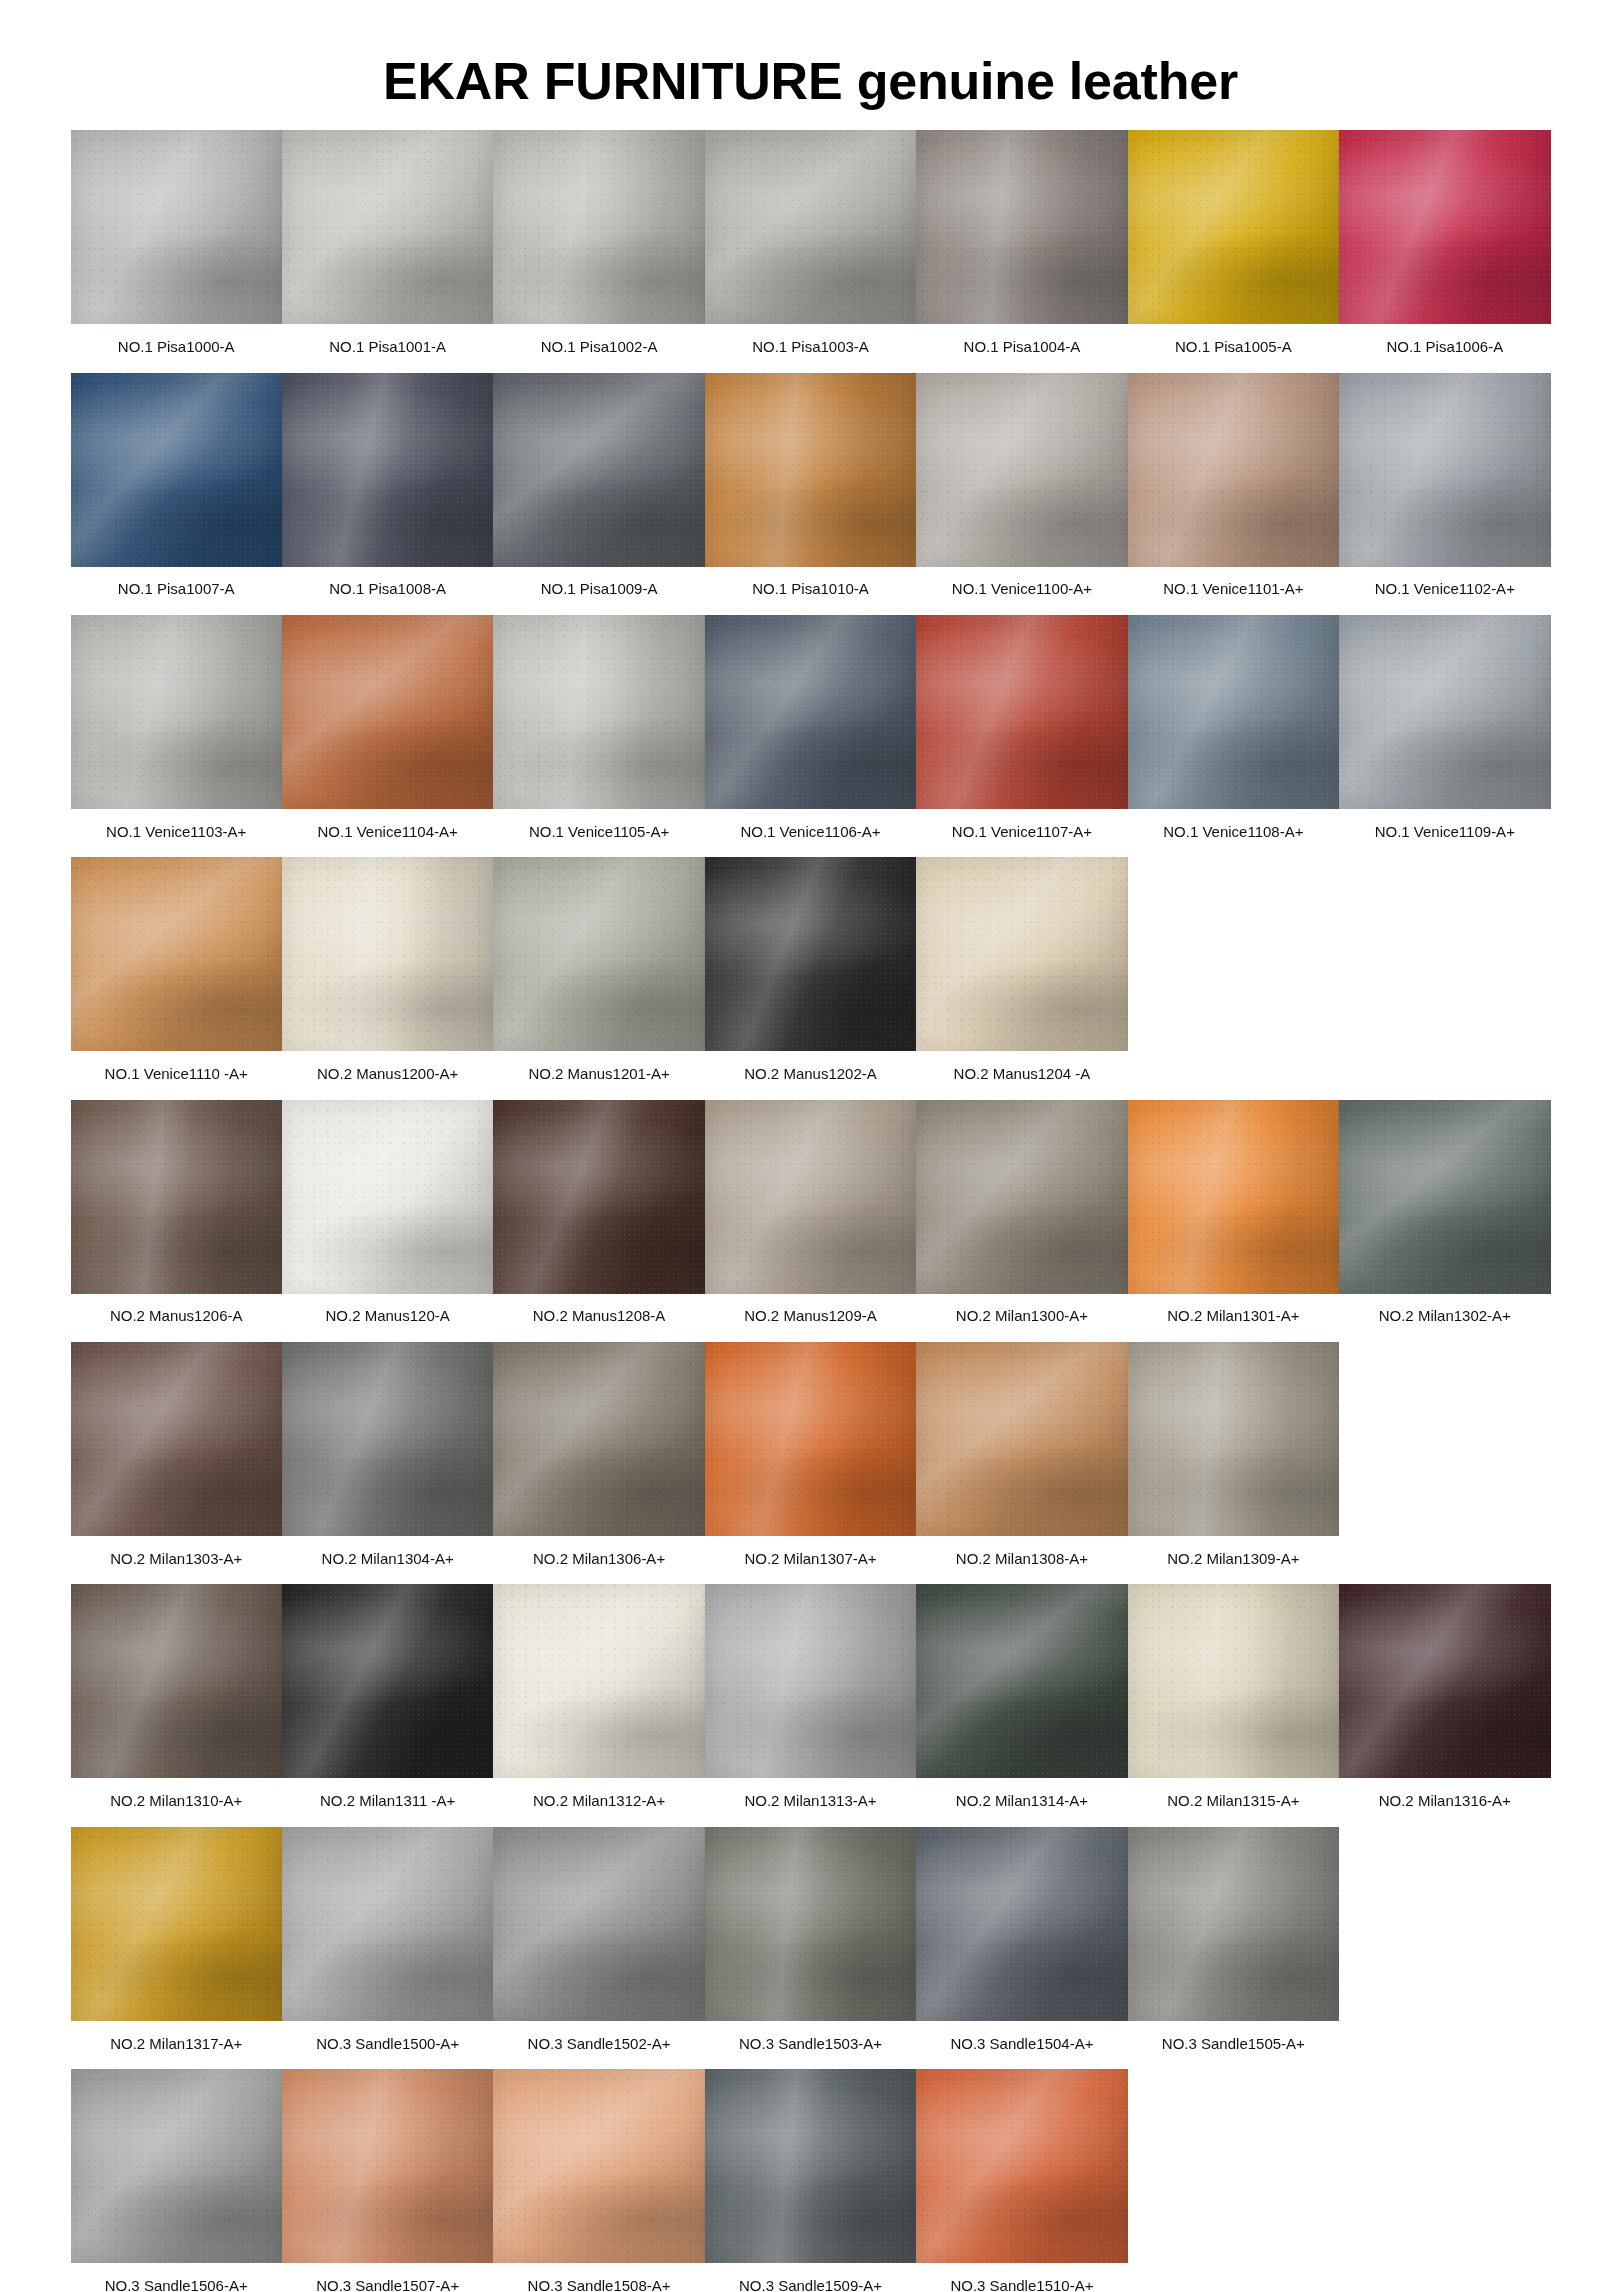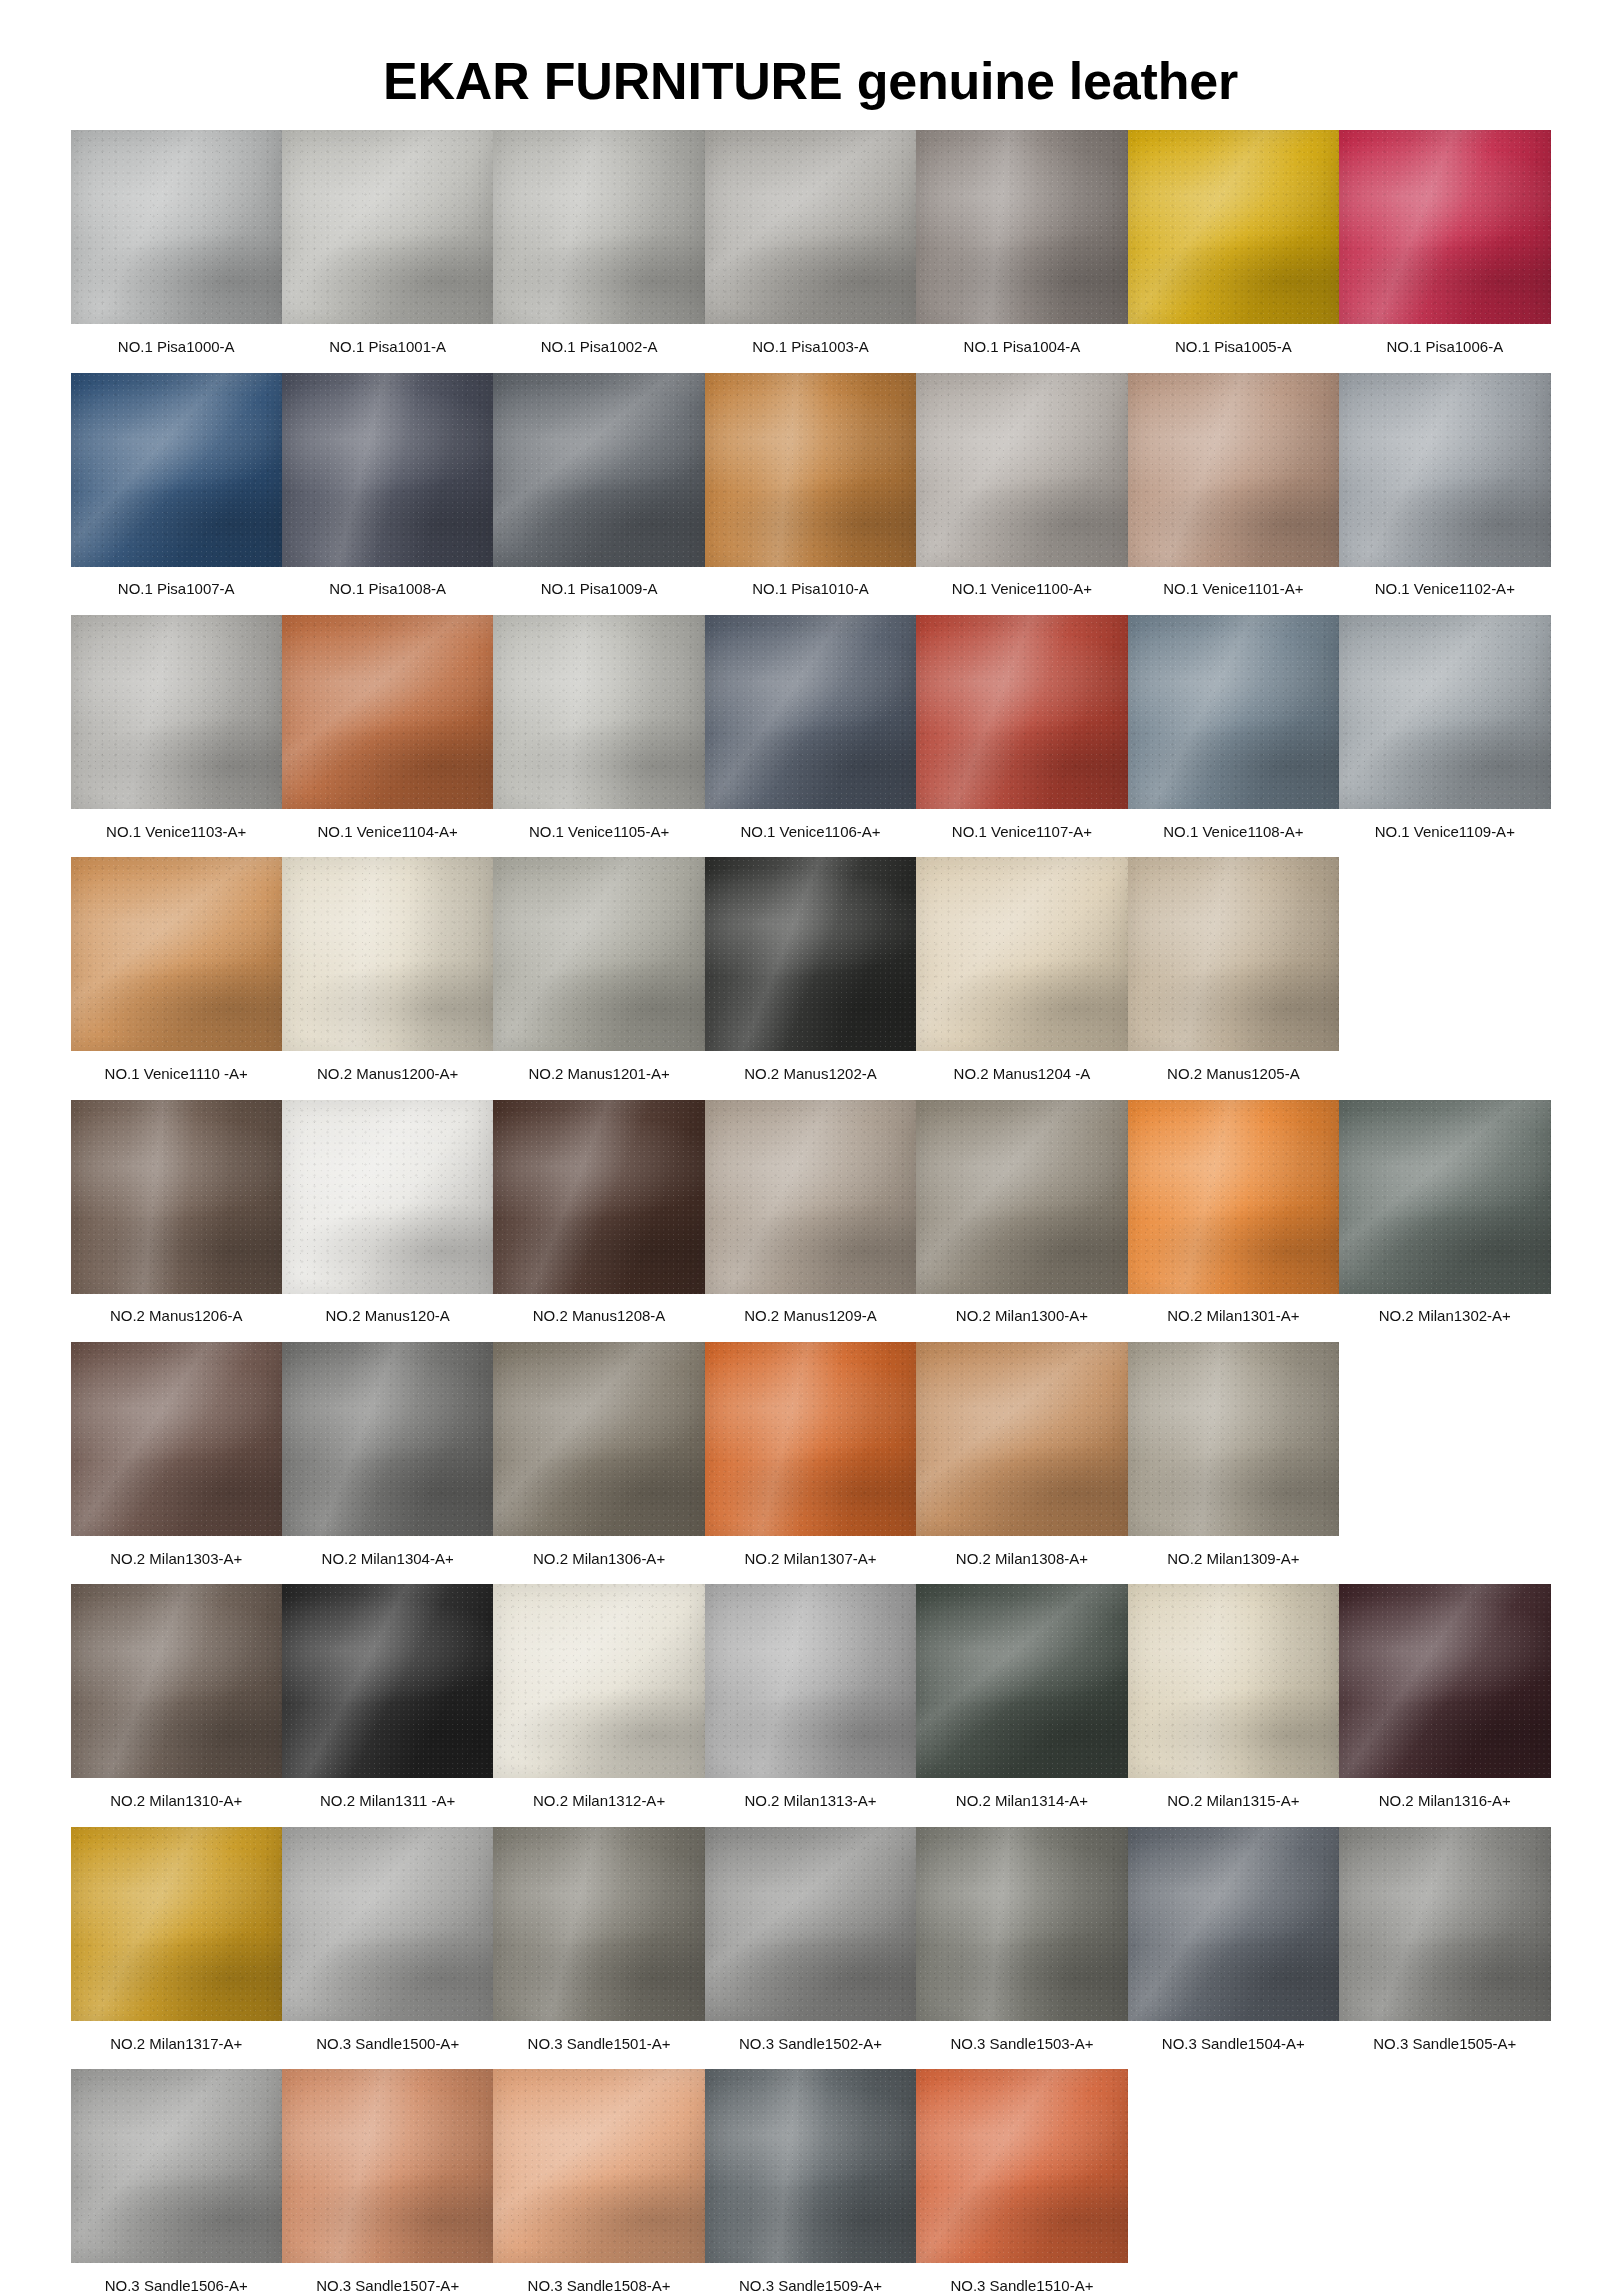--- a/index.html
+++ b/index.html
@@ -364,29 +364,20 @@
         </div>
         <div class="cell">
           <div class="swatch" style="background-color: rgb(221, 207, 181);">
             <div class="sheen" style="background-image: linear-gradient(132deg, rgba(255, 255, 255, 0) 0%, rgba(255, 255, 255, 0.13) 26%, rgba(255, 255, 255, 0.26) 40%, rgba(255, 255, 255, 0.06) 55%, rgba(0, 0, 0, 0.1) 73%, rgba(0, 0, 0, 0.2) 100%);"></div>
             <div class="grain"></div>
             <div class="fold"></div>
             <div class="vignette"></div>
           </div>
           <div class="label">NO.2 Manus1204 -A</div>
         </div>
-        <div class="cell">
-          <div class="swatch" style="background-color: rgb(196, 180, 156);">
-            <div class="sheen" style="background-image: linear-gradient(104deg, rgba(255, 255, 255, 0) 0%, rgba(255, 255, 255, 0.13) 26%, rgba(255, 255, 255, 0.26) 40%, rgba(255, 255, 255, 0.06) 55%, rgba(0, 0, 0, 0.1) 73%, rgba(0, 0, 0, 0.2) 100%);"></div>
-            <div class="grain"></div>
-            <div class="fold"></div>
-            <div class="vignette"></div>
-          </div>
-          <div class="label">NO.2 Manus1205-A</div>
-        </div>
       </div>
       <div class="grid-row">
         <div class="cell">
           <div class="swatch" style="background-color: rgb(109, 90, 78);">
             <div class="sheen" style="background-image: linear-gradient(96deg, rgba(255, 255, 255, 0) 0%, rgba(255, 255, 255, 0.13) 26%, rgba(255, 255, 255, 0.26) 40%, rgba(255, 255, 255, 0.06) 55%, rgba(0, 0, 0, 0.1) 73%, rgba(0, 0, 0, 0.2) 100%);"></div>
             <div class="grain"></div>
             <div class="fold"></div>
             <div class="vignette"></div>
           </div>
           <div class="label">NO.2 Manus1206-A</div>
@@ -580,29 +571,20 @@
         <div class="cell">
           <div class="swatch" style="background-color: rgb(162, 162, 160);">
             <div class="sheen" style="background-image: linear-gradient(132deg, rgba(255, 255, 255, 0) 0%, rgba(255, 255, 255, 0.13) 26%, rgba(255, 255, 255, 0.26) 40%, rgba(255, 255, 255, 0.06) 55%, rgba(0, 0, 0, 0.1) 73%, rgba(0, 0, 0, 0.2) 100%);"></div>
             <div class="grain"></div>
             <div class="fold"></div>
             <div class="vignette"></div>
           </div>
           <div class="label">NO.3 Sandle1500-A+</div>
         </div>
         <div class="cell">
-          <div class="swatch" style="background-color: rgb(125, 122, 112);">
-            <div class="sheen" style="background-image: linear-gradient(104deg, rgba(255, 255, 255, 0) 0%, rgba(255, 255, 255, 0.13) 26%, rgba(255, 255, 255, 0.26) 40%, rgba(255, 255, 255, 0.06) 55%, rgba(0, 0, 0, 0.1) 73%, rgba(0, 0, 0, 0.2) 100%);"></div>
-            <div class="grain"></div>
-            <div class="fold"></div>
-            <div class="vignette"></div>
-          </div>
-          <div class="label">NO.3 Sandle1501-A+</div>
-        </div>
-        <div class="cell">
           <div class="swatch" style="background-color: rgb(139, 139, 137);">
             <div class="sheen" style="background-image: linear-gradient(141deg, rgba(255, 255, 255, 0) 0%, rgba(255, 255, 255, 0.13) 26%, rgba(255, 255, 255, 0.26) 40%, rgba(255, 255, 255, 0.06) 55%, rgba(0, 0, 0, 0.1) 73%, rgba(0, 0, 0, 0.2) 100%);"></div>
             <div class="grain"></div>
             <div class="fold"></div>
             <div class="vignette"></div>
           </div>
           <div class="label">NO.3 Sandle1502-A+</div>
         </div>
         <div class="cell">
           <div class="swatch" style="background-color: rgb(119, 119, 111);">

